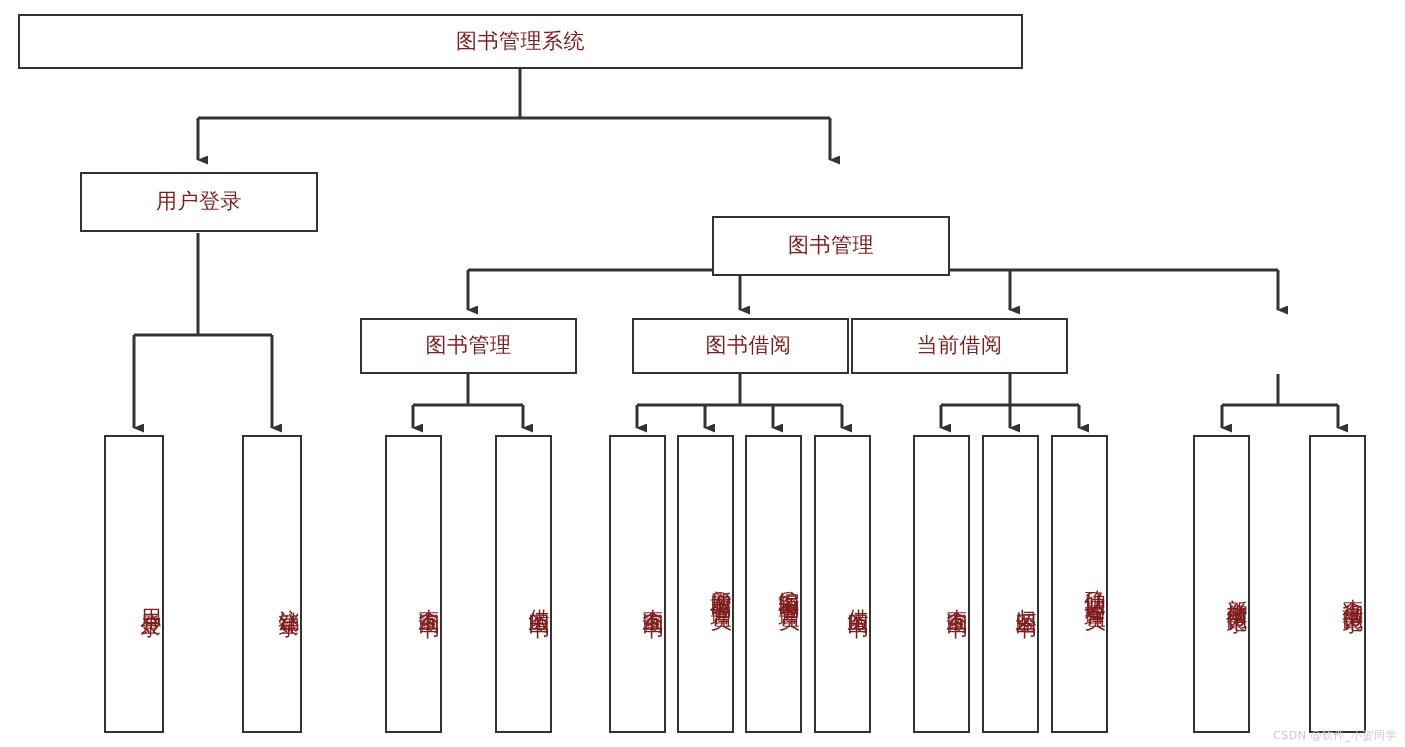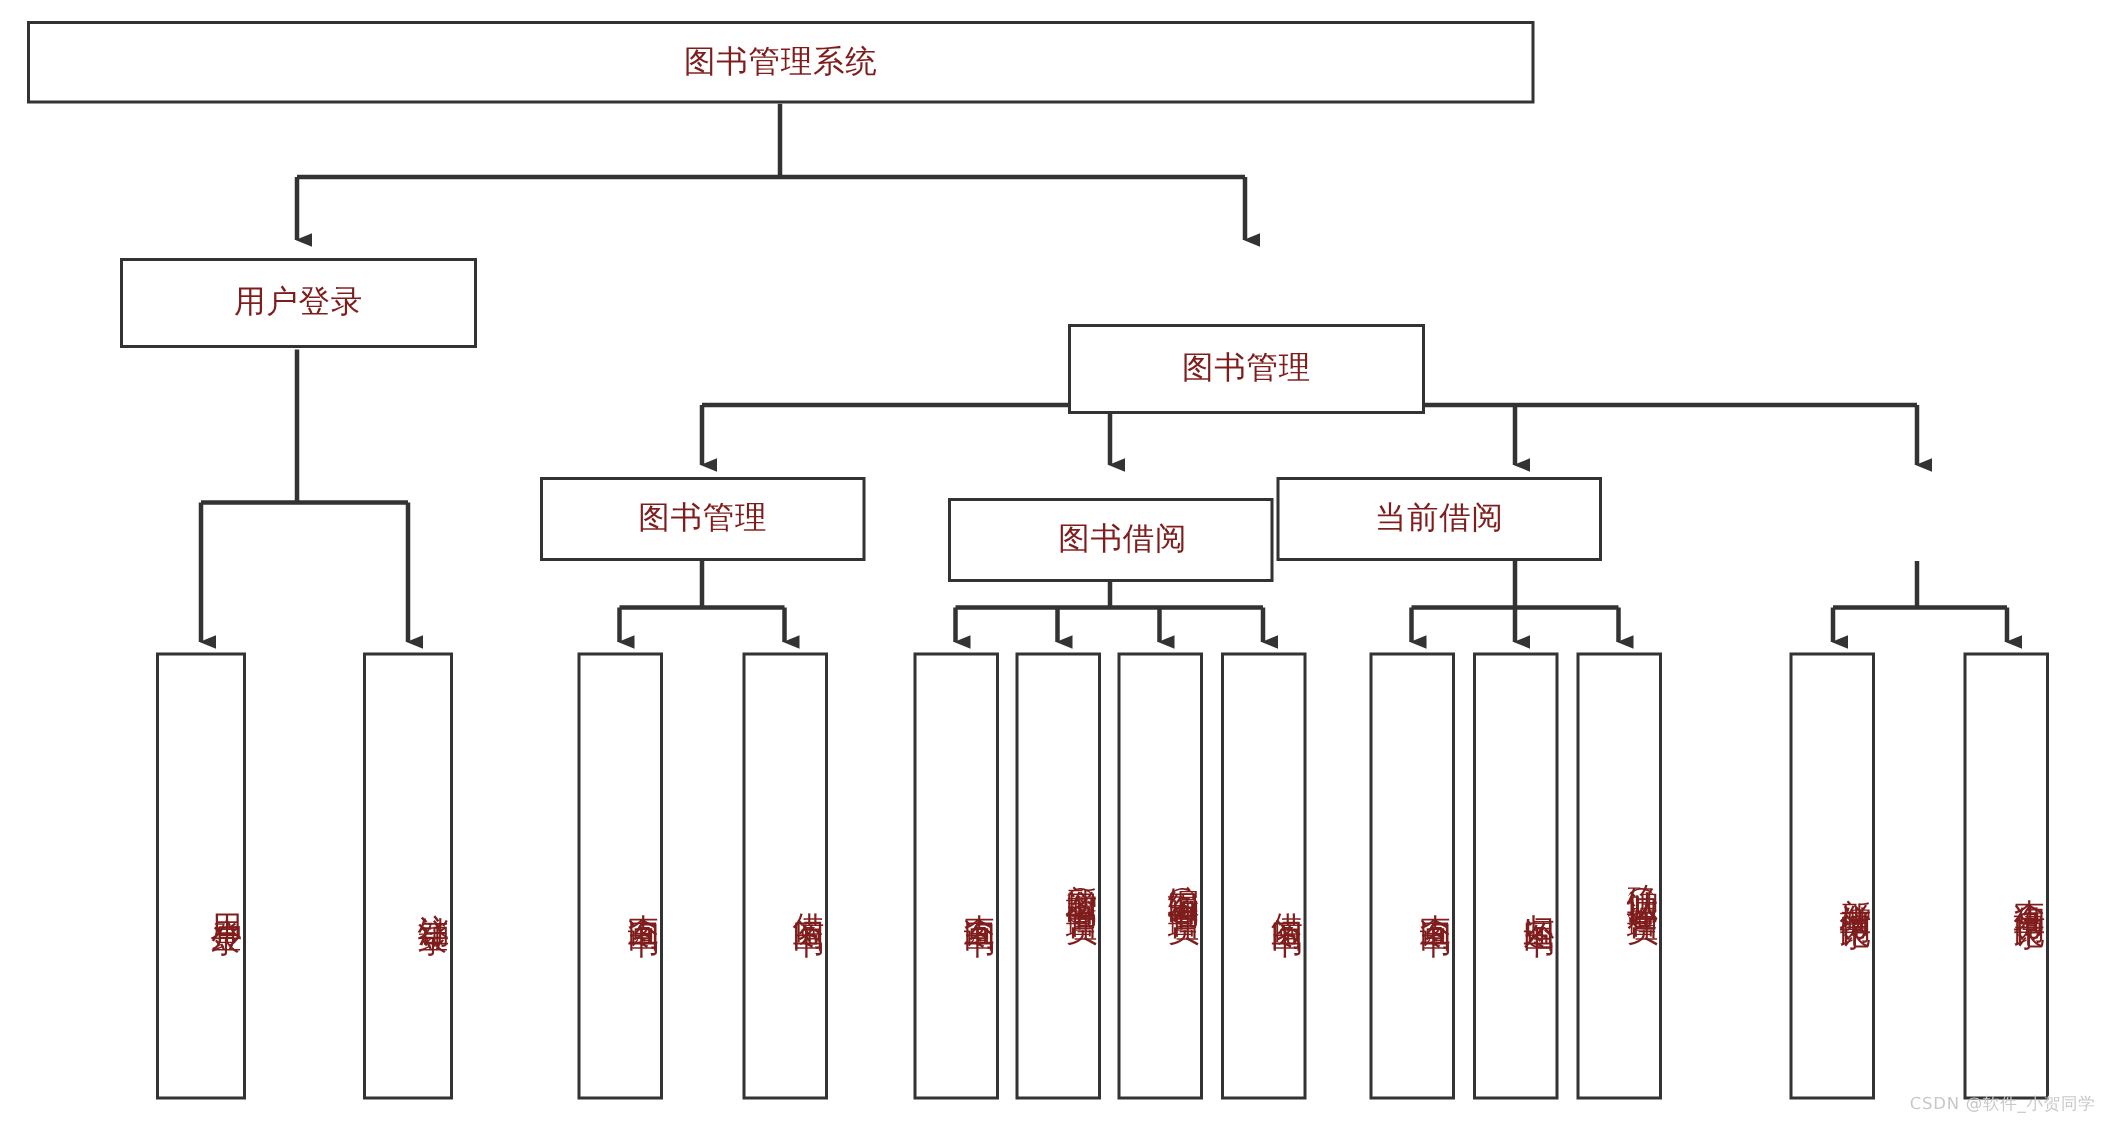--- a/index.html
+++ b/index.html
@@ -134,21 +134,21 @@
   </div>
 
   <div class="node horiz" style="left:712px; top:172px; width:238px; height:60px;margin-top:44px;">
     <span class="node-label">图书管理</span>
   </div>
 
   <div class="node horiz" style="left:360px; top:318px; width:217px; height:56px;">
     <span class="node-label">图书管理</span>
   </div>
 
-  <div class="node horiz" style="left:632px; top:332px; width:217px; height:56px;padding-left:16px;">
+  <div class="node horiz" style="left:632px; top:318px; width:217px; height:56px;padding-left:16px;">
     <span class="node-label">图书借阅</span>
   </div>
 
   <div class="node horiz" style="left:851px; top:318px; width:217px; height:56px;">
     <span class="node-label">当前借阅</span>
   </div>
 
 
   <div class="node vert pad-top-lg" style="left:104px; top:435px; width:60px; height:298px;">
     <span class="node-label">用户登录</span>

